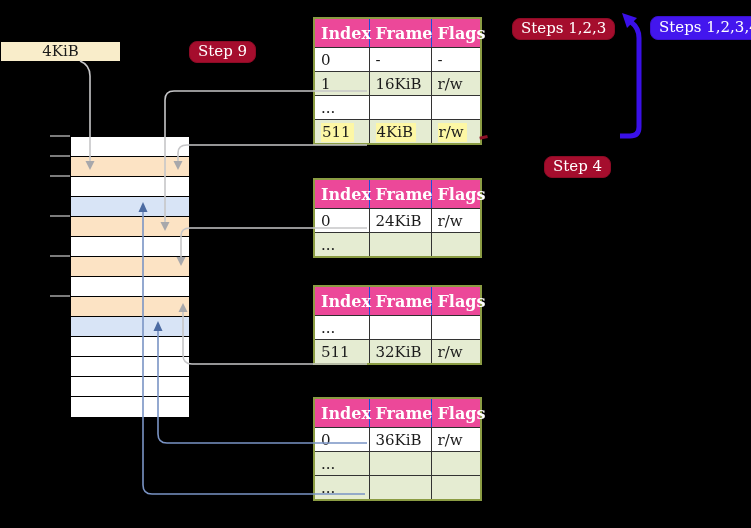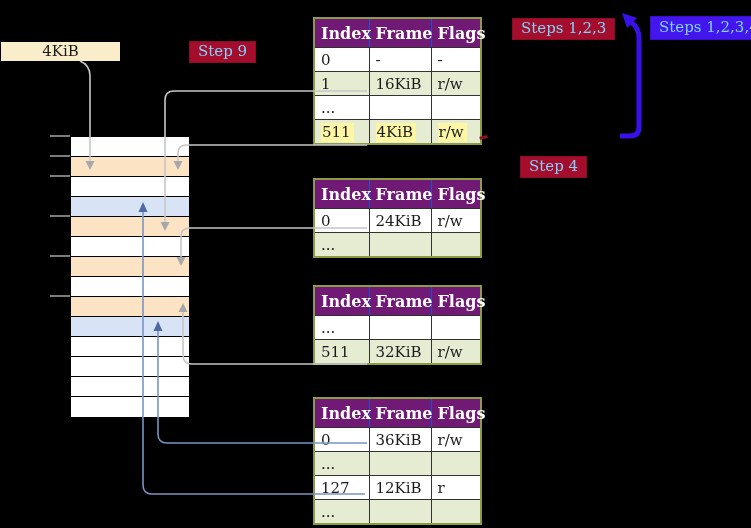--- a/index.html
+++ b/index.html
@@ -14,29 +14,29 @@
   
   .frame-box{
     position:absolute;left:1px;top:42px;width:119px;height:19px;
     background:#f9edca;color:#1a1a1a;
     text-align:center;line-height:19px;font-size:15px;
   }
 
   
   .badge{
     position:absolute;
-    color:#7dd3fc;font-size:15px;line-height:17px;
-    padding:1px 8px 2px;border-radius:0;white-space:nowrap;
+    color:#ffffff;font-size:15px;line-height:17px;
+    padding:1px 8px 2px;border-radius:8px;white-space:nowrap;
   }
   .badge.red{background:#a50d2d;border:1px solid #8c0b25;}
   .badge.blue{background:#4316ee;border:1px solid #3a0fd0;}
   #badge-step0{left:189px;top:41px;}
   #badge-steps123{left:512px;top:18px;}
   #badge-steps1234{left:650px;top:16px;padding:2px 8px 3px;}
-  #badge-step4{left:520px;top:156px;}
+  #badge-step4{left:544px;top:156px;}
 
   
   .memcol{
     position:absolute;left:70px;top:136px;width:120px;height:282px;
     box-sizing:border-box;border:1px solid #000;background:#fff;
   }
   .memrow{height:20px;box-sizing:border-box;border-bottom:1px solid #000;background:#fff;}
   .memrow:last-child{border-bottom:none;}
   .memrow[data-fill="orange"]{background:#fce3c4;}
   .memrow[data-fill="blue"]{background:#d8e4f6;}
@@ -49,21 +49,21 @@
     position:absolute;left:313px;width:167px;
     border-collapse:collapse;table-layout:fixed;
     border:2px solid #8b9c43;
     font-size:15px;color:#1b1b1b;background:#fff;
   }
   #t1{top:17px;} #t2{top:178px;} #t3{top:285px;} #t4{top:397px;}
   .ptable col.c-index{width:55px;}
   .ptable col.c-frame{width:62px;}
   .ptable col.c-flags{width:50px;}
   .ptable th{
-    background:#701a75;color:#fff;font-weight:bold;font-size:16px;
+    background:#ec4899;color:#fff;font-weight:bold;font-size:16px;
     text-align:left;height:28px;padding:0 0 0 6px;
     border-bottom:1px solid #2e2e2e;
   }
   .ptable th + th{border-left:1px solid #1d4ed8;}
   .ptable td{
     height:23px;padding:0 0 0 6px;
     border:1px solid #333;
     overflow:hidden;white-space:nowrap;
   }
   .ptable tr[data-shade="green"]{background:#e5ecd2;}
@@ -218,25 +218,20 @@
       <tr data-shade="white">
         <td><span>0</span></td>
         <td><span>36KiB</span></td>
         <td><span>r/w</span></td>
       </tr>
       <tr data-shade="green">
         <td><span>...</span></td>
         <td><span></span></td>
         <td><span></span></td>
       </tr>
-      <tr data-shade="white">
-        <td><span>127</span></td>
-        <td><span>12KiB</span></td>
-        <td><span>r</span></td>
-      </tr>
       <tr data-shade="green">
         <td><span>...</span></td>
         <td><span></span></td>
         <td><span></span></td>
       </tr>
     </tbody>
   </table>
 
   <svg id="arrows" width="751" height="528" viewBox="0 0 751 528">
 

